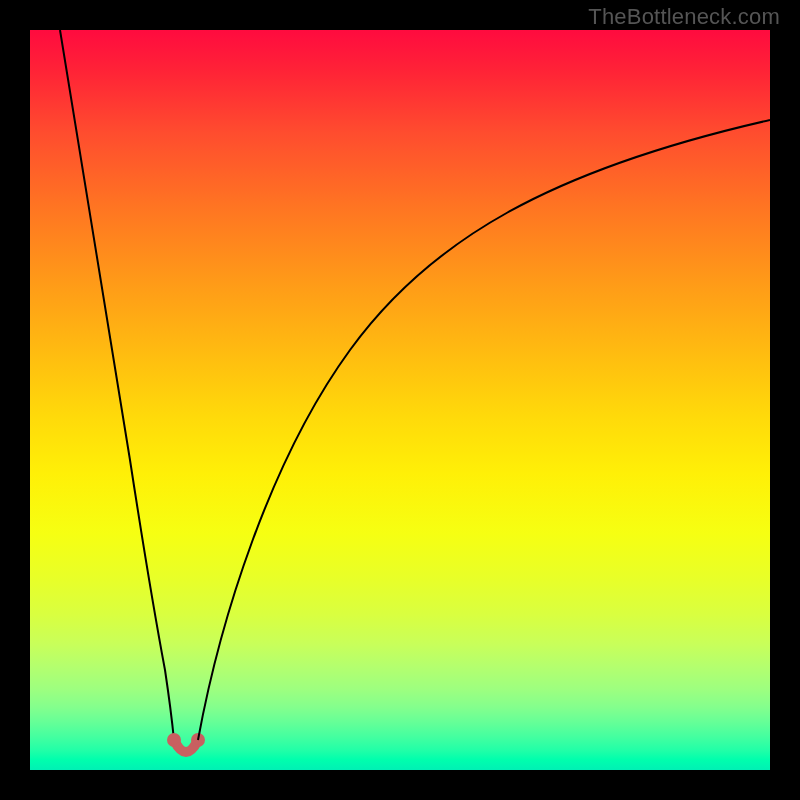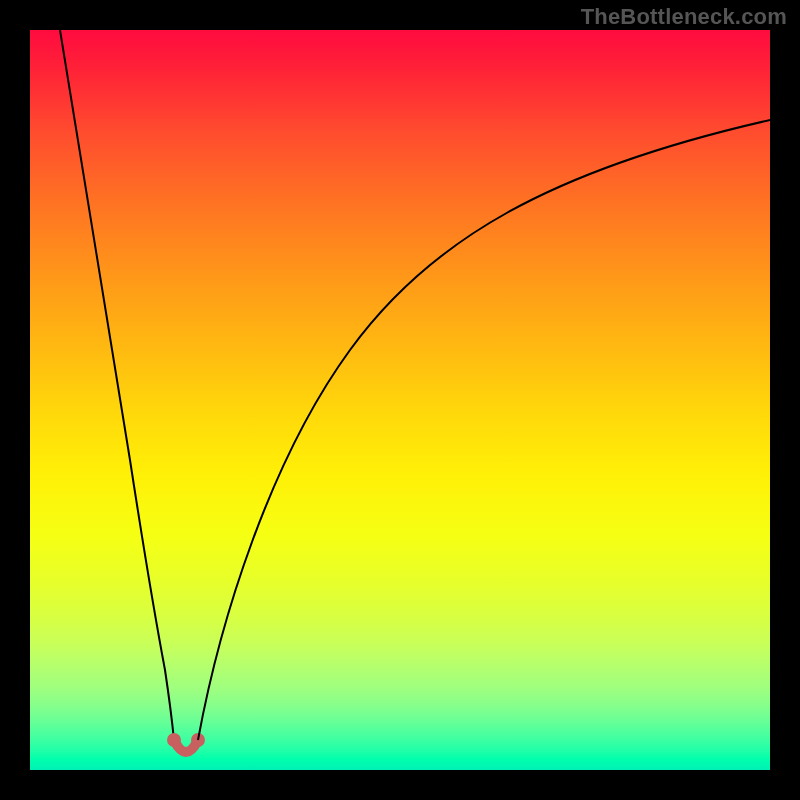--- a/index.html
+++ b/index.html
@@ -12,24 +12,24 @@
   }
   .outer {
     width: 800px;
     height: 800px;
     background: #000;
     position: relative;
   }
   .watermark {
     position: absolute;
     top: 4px;
-    right: 13px;
+    right: 20px;
     color: #555;
     font-size: 22px;
-    font-weight: 700;
+    font-weight: 400;
     letter-spacing: 0.2px;
     z-index: 5;
   }
   .plot-frame {
     position: absolute;
     left: 30px;
     top: 30px;
     width: 740px;
     height: 740px;
     box-sizing: border-box;

